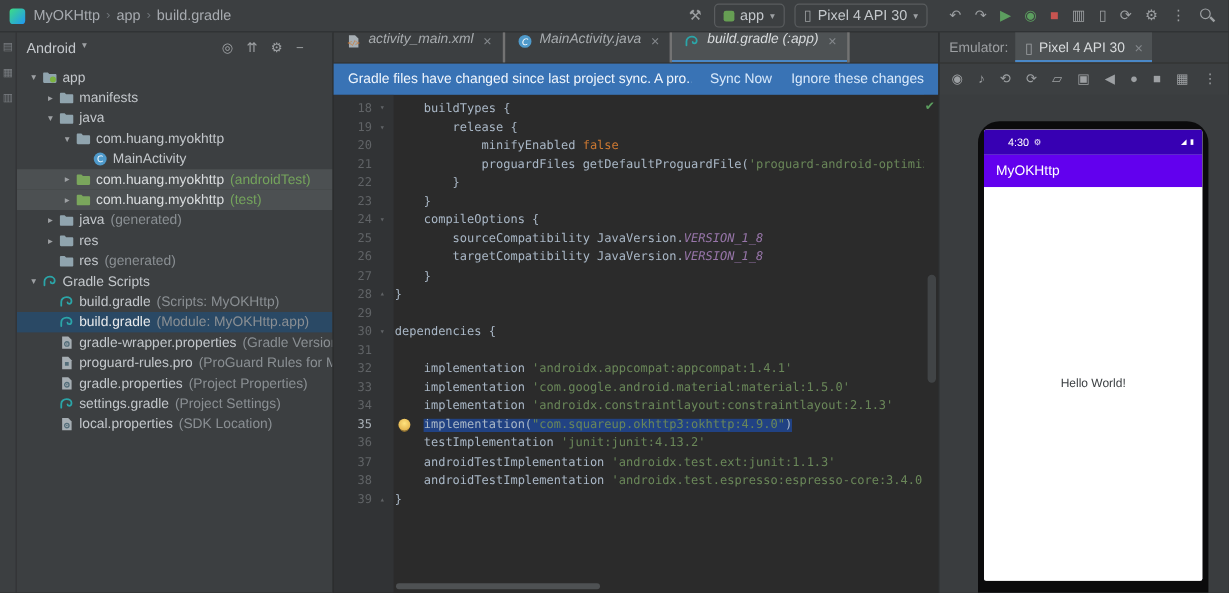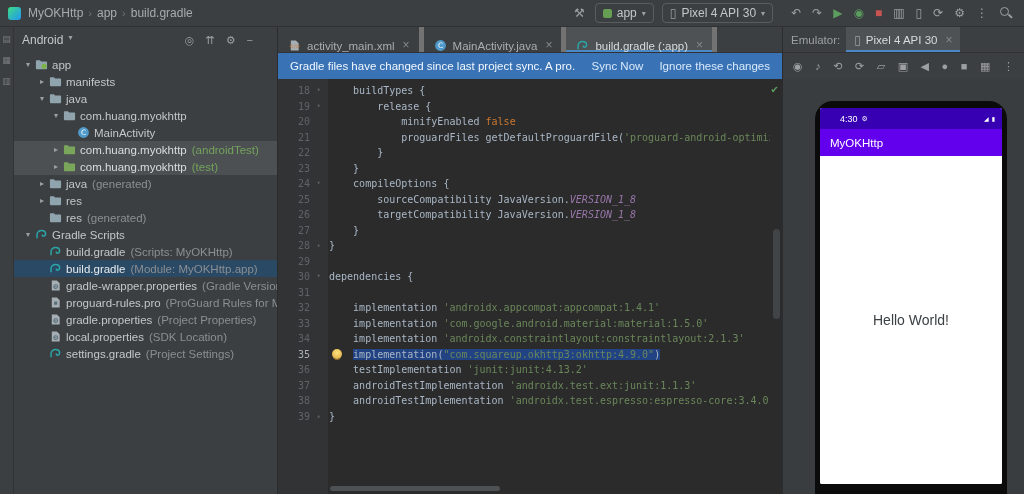--- a/index.html
+++ b/index.html
@@ -42,21 +42,21 @@
   .sec-green{color:#74A35C;}
   .hl-gray{background:#4C5052;}
   .hl-gray .lbl{color:#DADDDF;}
   .hl-blue{background:#2A4965;}
   .hl-blue .lbl{color:#E8EAEC;}
   .ic{width:15px;height:14px;flex:0 0 15px;display:inline-flex;align-items:center;justify-content:center;}
 
   
   .editor-col{flex:1;min-width:0;display:flex;flex-direction:column;background:#2B2B2B;}
   .tabs-row{height:26px;flex:0 0 26px;background:#3C3F41;border-bottom:1px solid #323232;display:flex;align-items:stretch;font-size:11.5px;}
-  .tab{display:flex;align-items:flex-end;gap:5px;padding:0 9px;color:#A9ADB0;border-right:5px solid #737373;}
+  .tab{display:flex;align-items:flex-start;gap:5px;padding:0 9px;color:#A9ADB0;border-right:2px solid #737373;font-style:italic;}
   .tab.active{background:#4E5254;color:#D8DBDD;box-shadow:inset 0 -2px 0 #4A88C7;}
   .tab-close{color:#84888C;margin-left:3px;font-size:12px;}
   .banner{height:26px;flex:0 0 26px;background:#3973B5;display:flex;align-items:center;padding:0 12px;gap:16px;color:#F0F6FD;font-size:11.5px;white-space:nowrap;overflow:hidden;}
   .banner-msg{overflow:hidden;}
   .banner-link{color:#D8E9FB;cursor:pointer;flex:0 0 auto;}
 
   .editor{flex:1;position:relative;overflow:hidden;font-family:"DejaVu Sans Mono","Liberation Mono",monospace;font-size:10px;}
   .gutter-bg{position:absolute;left:0;top:0;bottom:0;width:50px;background:#313335;}
   .code-area{position:absolute;left:0;top:4px;right:12px;}
   .code-line{display:flex;height:15.5px;line-height:15.5px;align-items:center;position:relative;}
@@ -83,21 +83,21 @@
   .emu-toolbar{height:26px;flex:0 0 26px;display:flex;align-items:center;justify-content:space-between;padding:0 10px;}
   .emu-toolbar .tb-ic{font-size:11px;}
   .emu-body{flex:1;position:relative;overflow:hidden;background:#3A3D3F;}
   .phone{position:absolute;left:32px;top:22px;width:192px;height:432px;background:#0B0B0C;border-radius:18px;padding:7px 5px 0 5px;}
   .screen{width:182px;height:376px;background:#FFFFFF;border-radius:2px;overflow:hidden;display:flex;flex-direction:column;}
   .status-bar{height:21px;flex:0 0 21px;background:#3700B3;display:flex;align-items:center;gap:4px;color:#FFF;font-size:9px;padding:0 7px;}
   .sb-gear{font-size:7px;opacity:.9;}
   .sb-right{margin-left:auto;display:flex;gap:3px;font-size:6px;align-items:center;}
   .app-bar{height:27px;flex:0 0 27px;background:#6200EE;color:#FFF;display:flex;align-items:center;padding-left:10px;font-size:11.5px;}
   .phone-content{flex:1;position:relative;background:#FFF;}
-  .hello{position:absolute;left:50%;top:50%;transform:translate(-50%,-50%);color:#3C4043;font-size:14px;white-space:nowrap;}
+  .hello{position:absolute;left:50%;top:50%;transform:translate(-50%,-50%);color:#3C4043;font-size:10px;white-space:nowrap;}
 </style>
 </head>
 <body>
 
 <div class="app">
 
   <div class="titlebar">
     <span class="as-logo"></span>
     <div class="crumbs">
         <span class="crumb">MyOKHttp</span>
@@ -312,37 +312,37 @@
                 <circle cx="7.2" cy="8.2" r=".7" fill="#546E7A"></circle>
               </svg>
             </span>
             <span class="lbl">gradle.properties</span>
             <span class="sec">(Project Properties)</span>
           </div>
           <div class="tree-row" style="padding-left: 22px;">
             <span class="arrow"></span>
             <span class="ic">
               <svg viewBox="0 0 14 14" width="13" height="13">
+                <path d="M2.2 10.5V7.2c0-2.6 2-4.4 4.8-4.4 2.6 0 4.4 1.5 4.4 3.5 0 1.5-.9 2.5-2.1 2.5-.9 0-1.5-.5-1.5-1.3" fill="none" stroke="#2BA5A8" stroke-width="1.6" stroke-linecap="round"></path>
+              </svg>
+            </span>
+            <span class="lbl">settings.gradle</span>
+            <span class="sec">(Project Settings)</span>
+          </div>
+          <div class="tree-row" style="padding-left: 22px;">
+            <span class="arrow"></span>
+            <span class="ic">
+              <svg viewBox="0 0 14 14" width="13" height="13">
                 <path d="M3 1.5h5.5L11.5 4.5v8H3z" fill="#A6AEB3"></path>
                 <circle cx="7.2" cy="8.2" r="2" fill="none" stroke="#546E7A" stroke-width="1.2"></circle>
                 <circle cx="7.2" cy="8.2" r=".7" fill="#546E7A"></circle>
               </svg>
             </span>
             <span class="lbl">local.properties</span>
             <span class="sec">(SDK Location)</span>
-          </div>
-          <div class="tree-row" style="padding-left: 22px;">
-            <span class="arrow"></span>
-            <span class="ic">
-              <svg viewBox="0 0 14 14" width="13" height="13">
-                <path d="M2.2 10.5V7.2c0-2.6 2-4.4 4.8-4.4 2.6 0 4.4 1.5 4.4 3.5 0 1.5-.9 2.5-2.1 2.5-.9 0-1.5-.5-1.5-1.3" fill="none" stroke="#2BA5A8" stroke-width="1.6" stroke-linecap="round"></path>
-              </svg>
-            </span>
-            <span class="lbl">settings.gradle</span>
-            <span class="sec">(Project Settings)</span>
           </div>
         </div>
     </div>
 
     <div class="editor-col">
       <div class="tabs-row">
           <div class="tab">
             <span class="ic">
               <svg viewBox="0 0 14 14" width="13" height="13">
                 <path d="M3 1.5h5.5L11.5 4.5v8H3z" fill="#A6AEB3"></path>

